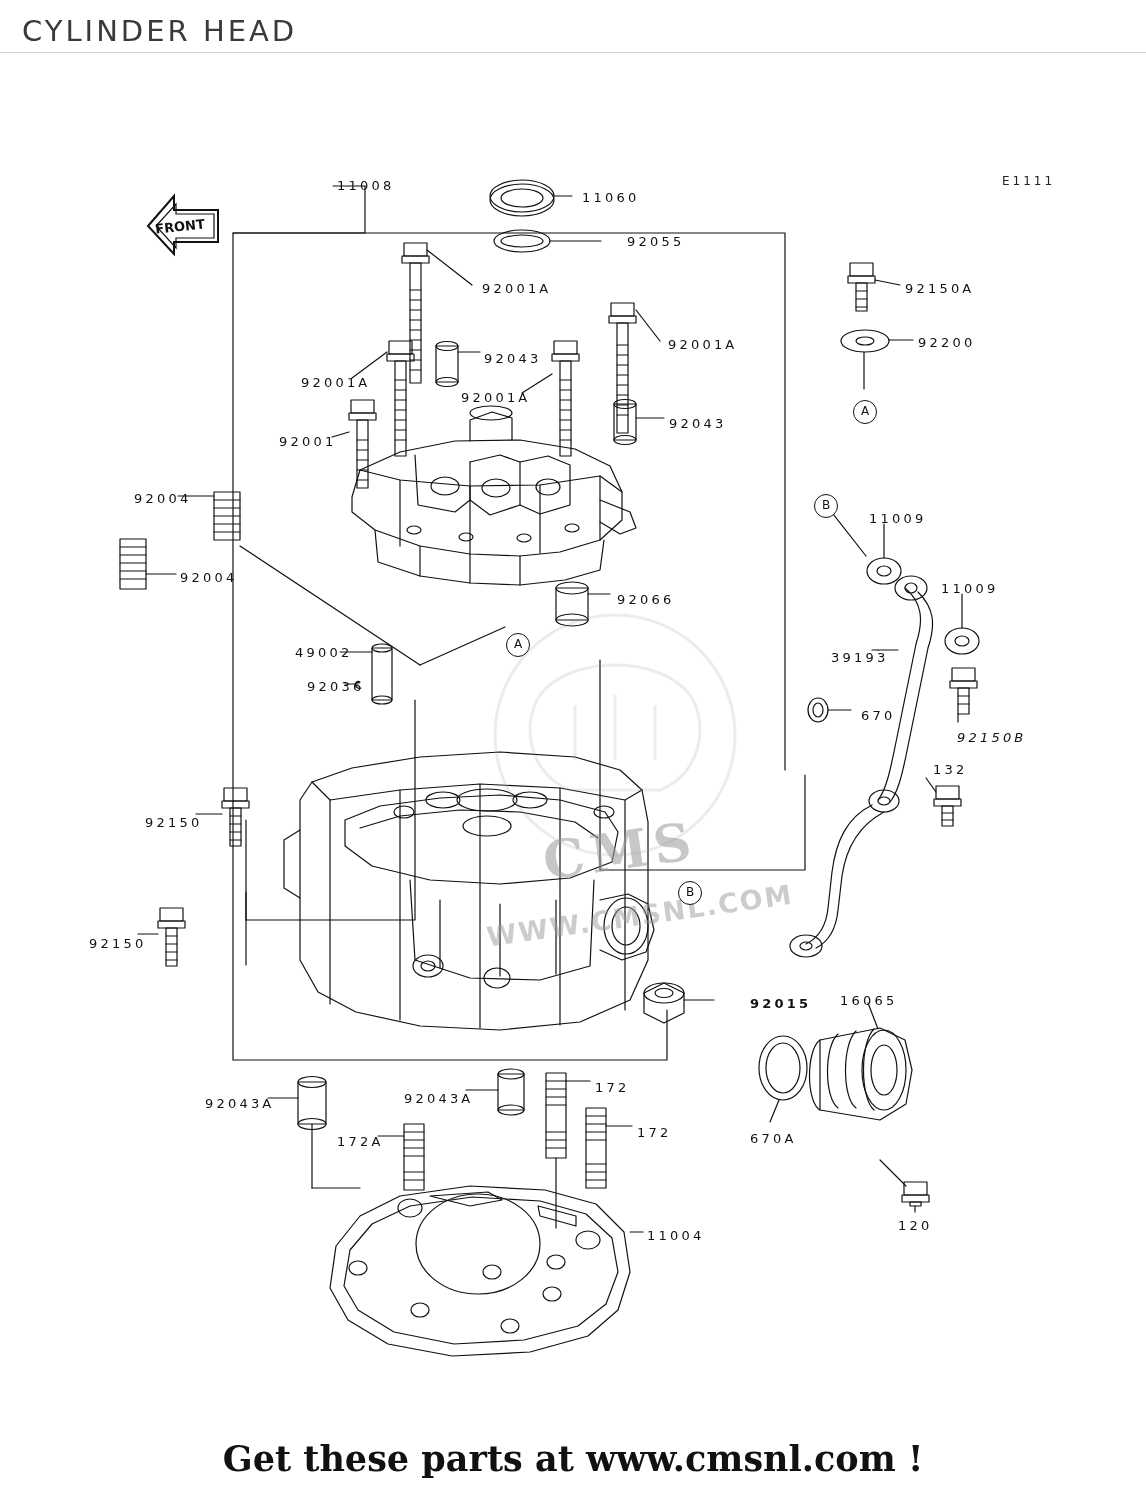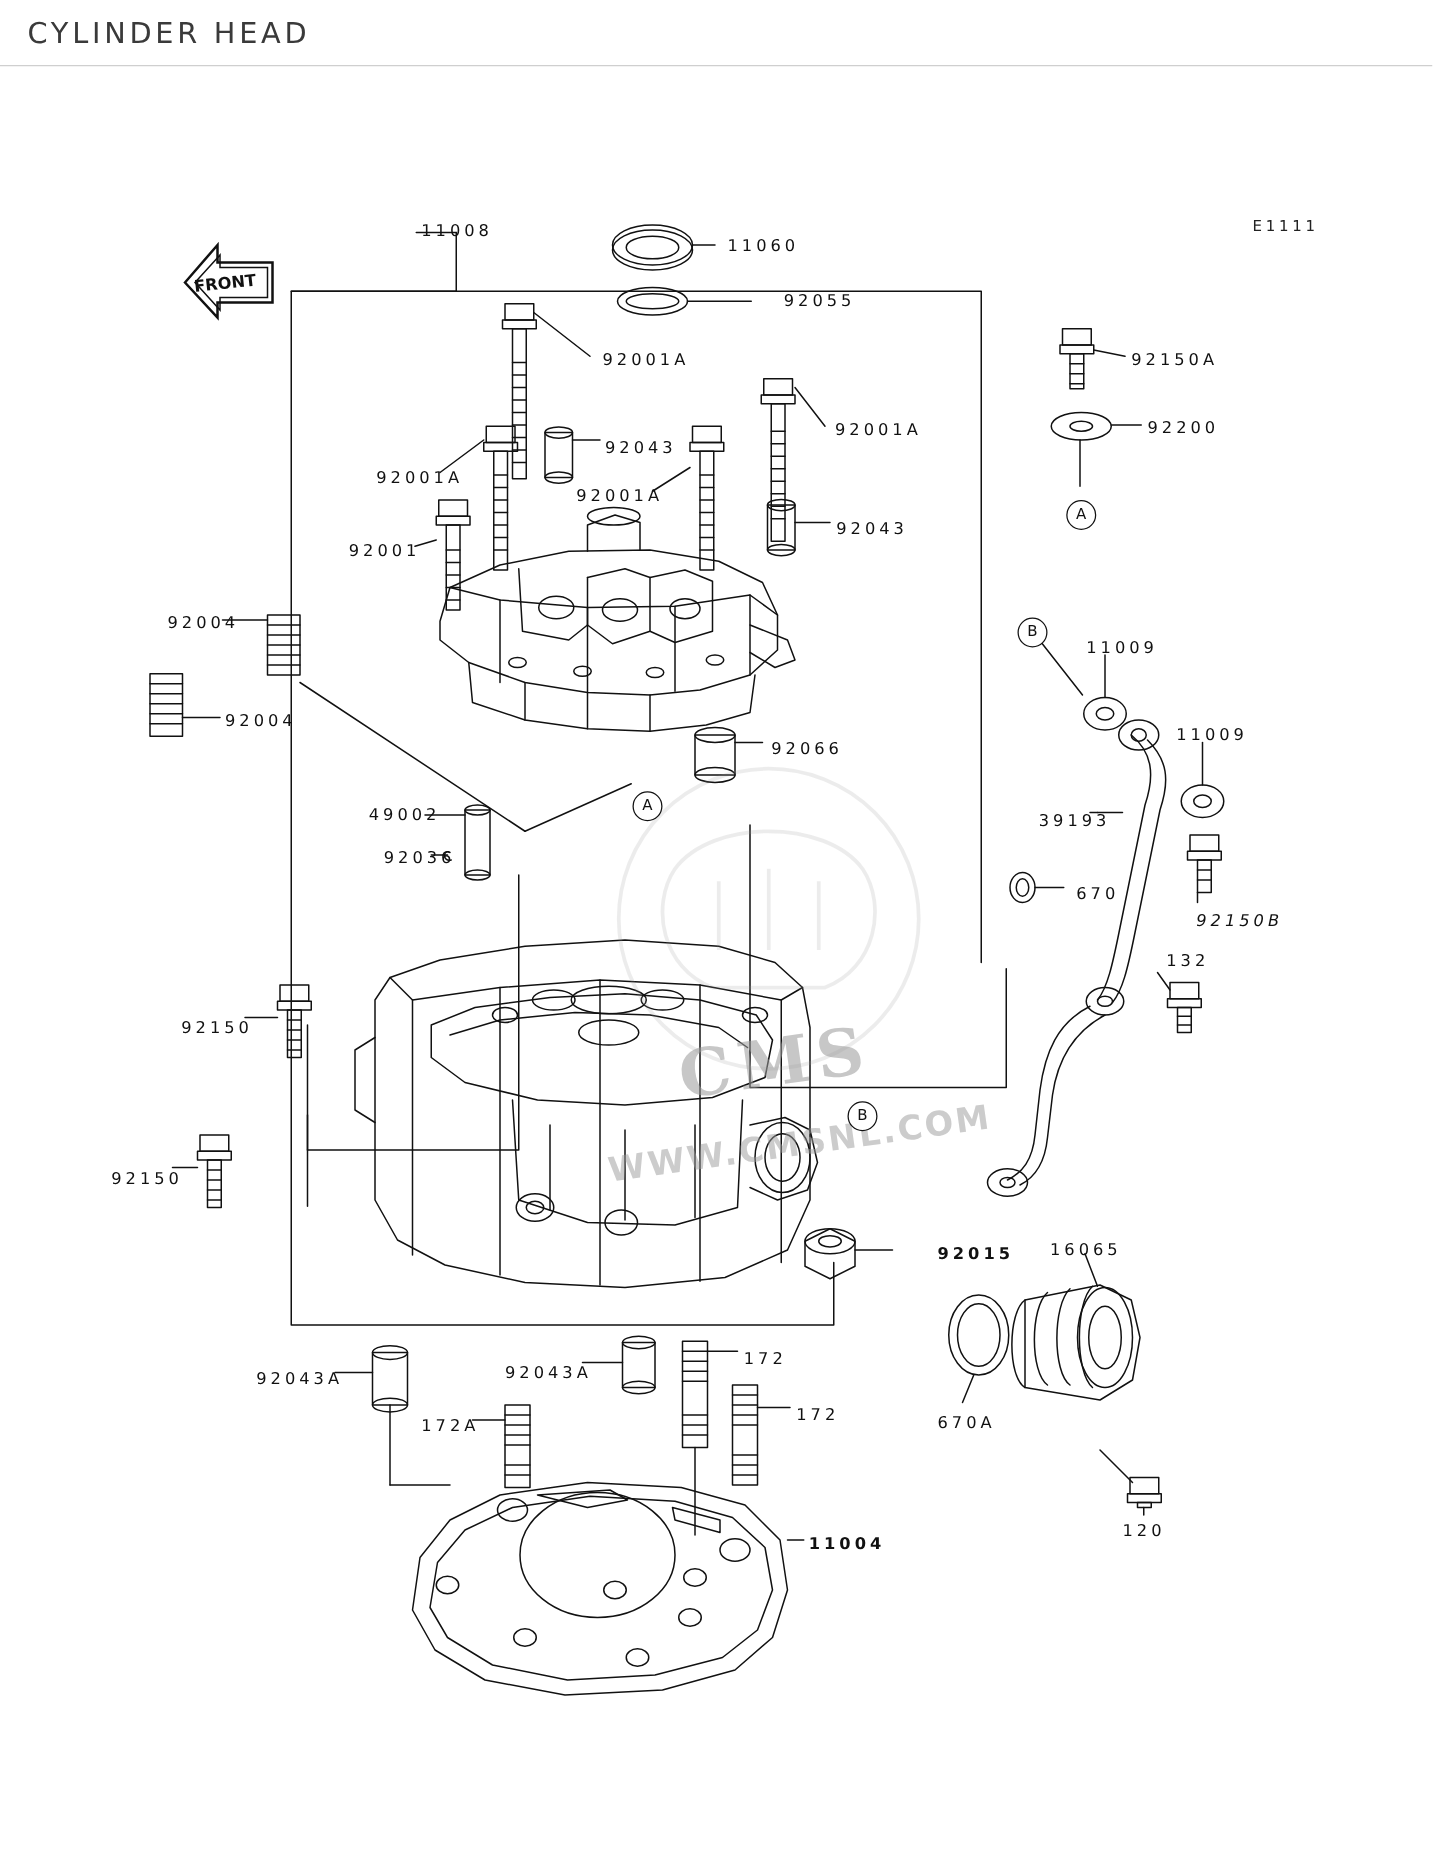--- a/index.html
+++ b/index.html
@@ -18,21 +18,21 @@
   #page {
     position: absolute;
     left: 0; top: 0;
     width: 1146px;
     height: 1500px;
   }
   .title {
     position: absolute;
     left: 22px;
     top: 14px;
-    font-size: 23px;
+    font-size: 29px;
     letter-spacing: 3px;
     color: #3a3a3a;
     font-family: "DejaVu Sans", sans-serif;
     font-weight: 400;
   }
   .rule {
     position: absolute;
     left: 0;
     top: 52px;
     width: 1146px;
@@ -496,23 +496,24 @@
       <div class="lbl" style="left: 145px; top: 815px;">92150</div>
       <div class="lbl" style="left: 89px; top: 936px;">92150</div>
       <div class="lbl" style="left: 750px; top: 996px; font-weight: bold;">92015</div>
       <div class="lbl" style="left: 840px; top: 993px;">16065</div>
       <div class="lbl" style="left: 595px; top: 1080px;">172</div>
       <div class="lbl" style="left: 205px; top: 1096px;">92043A</div>
       <div class="lbl" style="left: 404px; top: 1091px;">92043A</div>
       <div class="lbl" style="left: 337px; top: 1134px;">172A</div>
       <div class="lbl" style="left: 637px; top: 1125px;">172</div>
       <div class="lbl" style="left: 750px; top: 1131px;">670A</div>
-      <div class="lbl" style="left: 647px; top: 1228px; font-weight: bold;">11004</div>
+      <div class="lbl" style="left: 647px; top: 1228px;">11004</div>
       <div class="lbl" style="left: 898px; top: 1218px;">120</div>
     </div>
   <div id="callouts">
       <div class="callout" style="left: 506px; top: 633px;">A</div>
       <div class="callout" style="left: 853px; top: 400px;">A</div>
       <div class="callout" style="left: 814px; top: 494px;">B</div>
       <div class="callout" style="left: 678px; top: 881px;">B</div>
     </div>
 
+  <div class="footer">Get these parts at www.cmsnl.com !</div>
 </div>
 
 </body></html>

